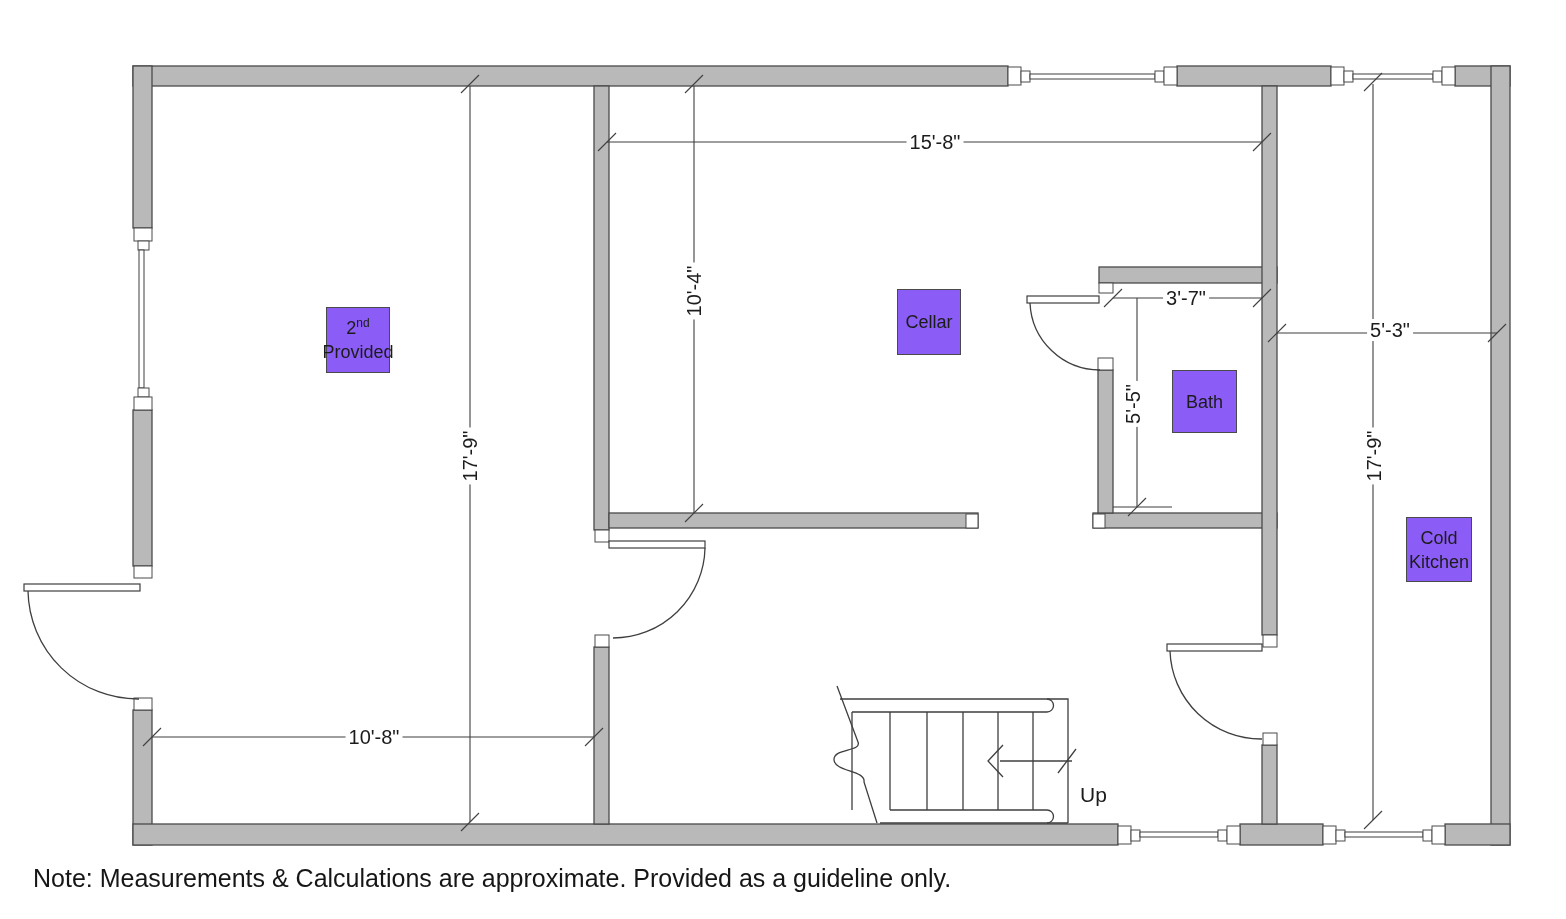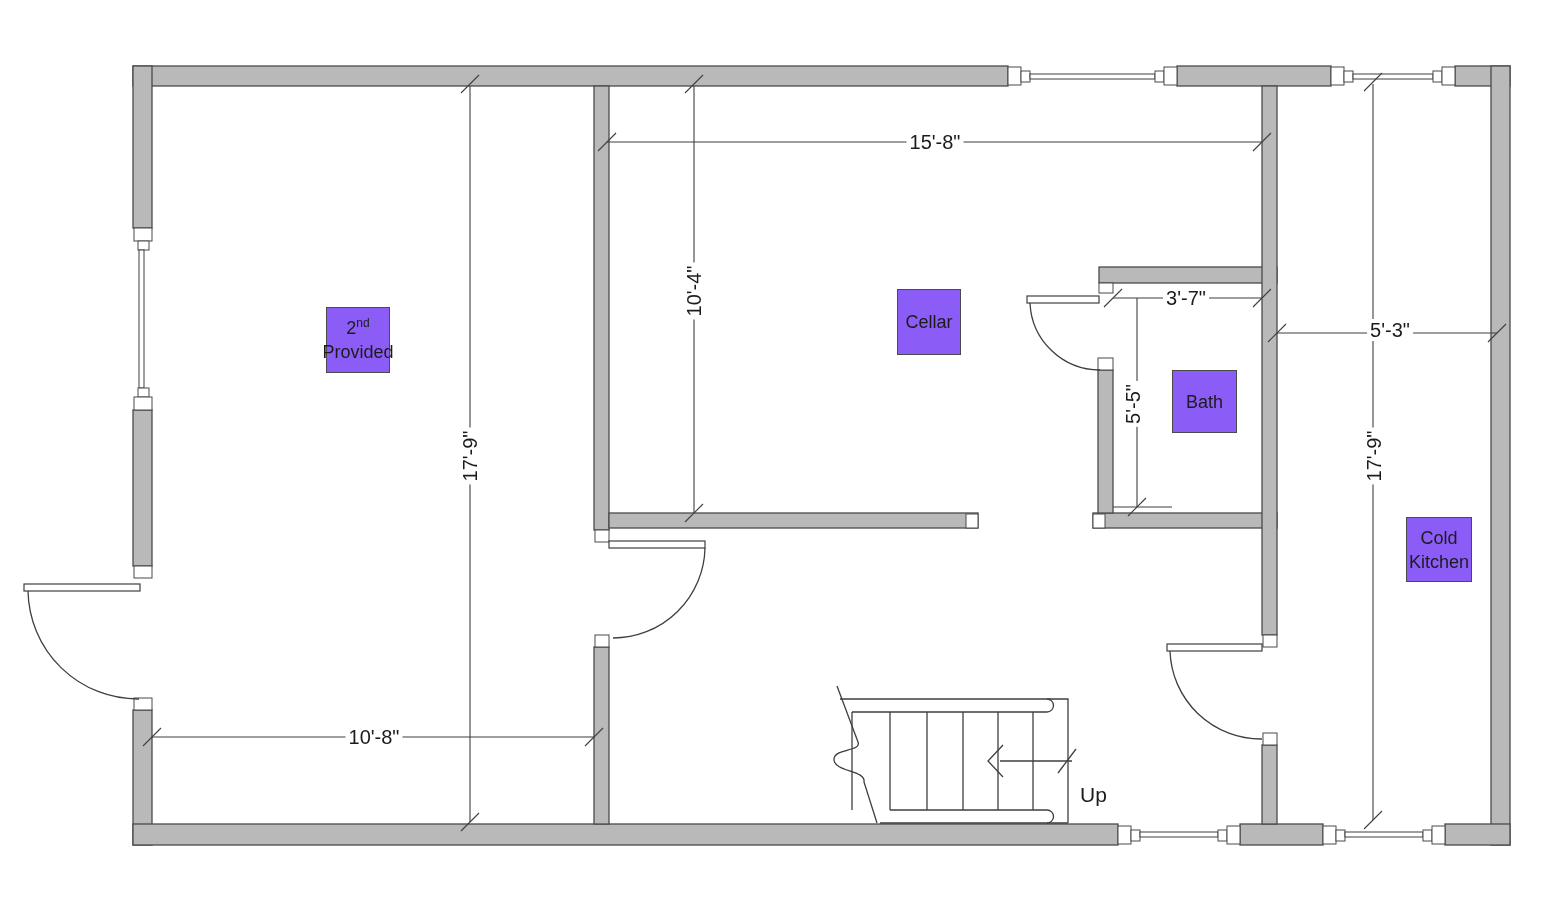--- a/index.html
+++ b/index.html
@@ -248,13 +248,14 @@
   <div class="room-box" style="left:1172px;top:370px;width:63px;height:61px;">
     <div>Bath</div>
   </div>
   <div class="room-box" style="left:1406px;top:517px;width:64px;height:63px;">
     <div>Cold</div>
     <div>Kitchen</div>
   </div>
 
   <div class="up-label" style="left:1080px;top:747px;margin-top:36px;">Up</div>
 
+  <div class="note">Note: Measurements &amp; Calculations are approximate. Provided as a guideline only.</div>
 </div>
 
 </body></html>

